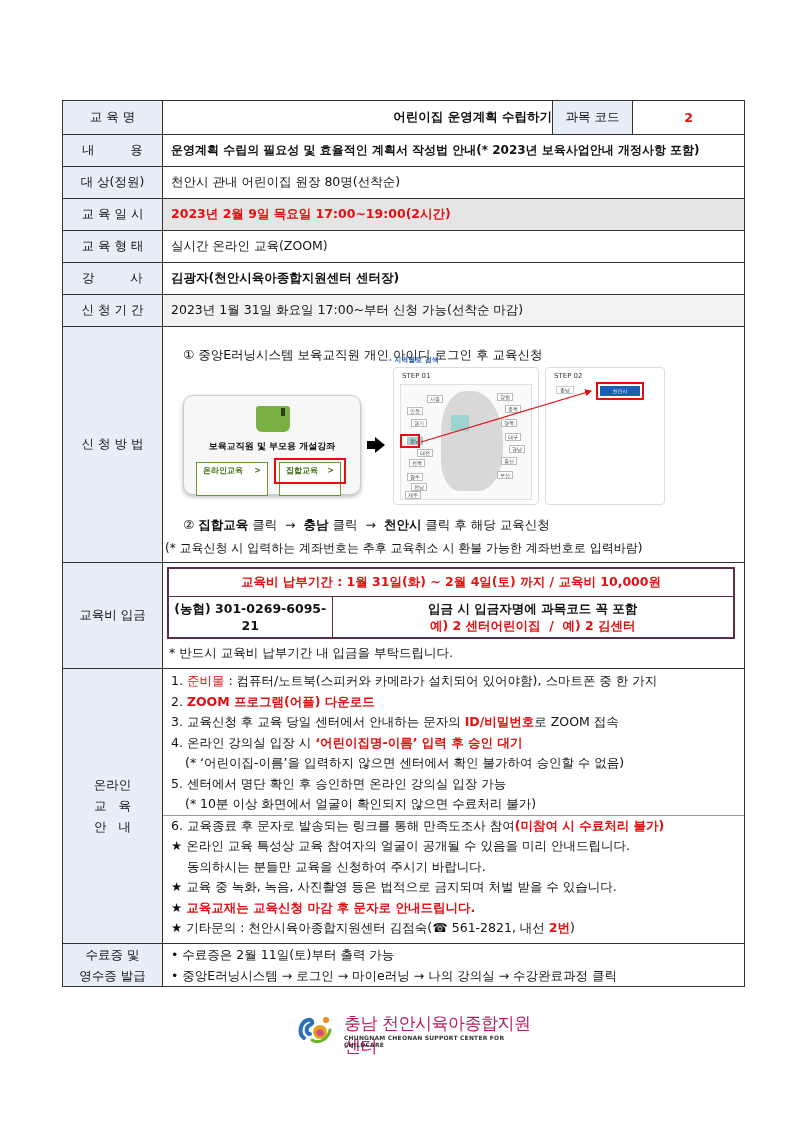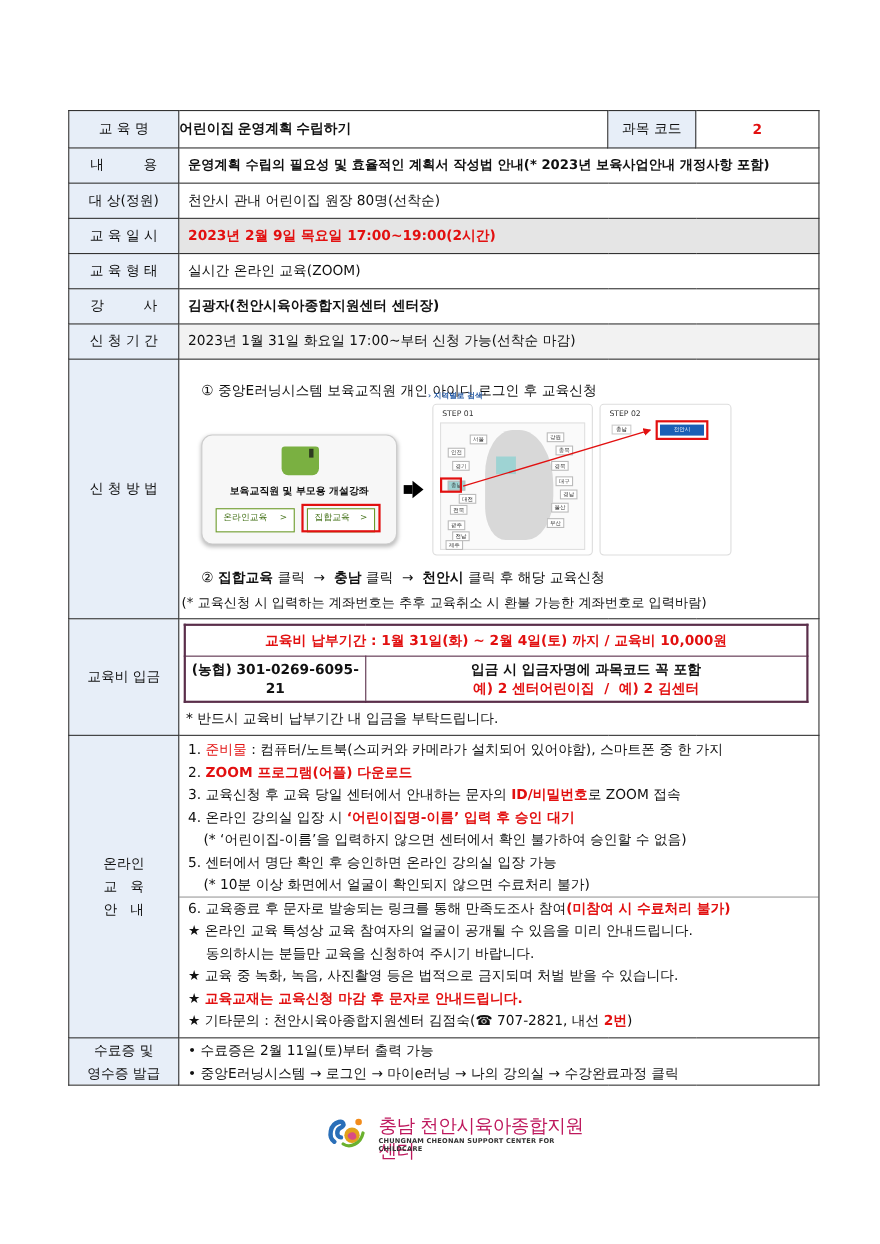--- a/index.html
+++ b/index.html
@@ -5,40 +5,40 @@
     * { box-sizing: border-box; margin: 0; padding: 0; }
     html, body { width: 800px; height: 1131px; background: #ffffff; }
     body { font-family: "DejaVu Sans", "Liberation Sans", sans-serif; color: #111; position: relative; }
     .doc { position: absolute; left: 62px; top: 100px; width: 682px; }
     table.main { width: 682px; border-collapse: collapse; table-layout: fixed; }
     table.main td { border: 1px solid #333; font-size: 12.5px; vertical-align: middle; }
     table.main td.lbl { background: #e7eef8; text-align: center; font-weight: normal; letter-spacing: 0px; width: 100px; }
     table.main td.val { padding: 0 8px; }
     .row-h { height: 34px; }
     .row-s { height: 32px; }
-    .title-cell { text-align: left; font-size: 14px; font-weight: bold; font-family: Liberation Serif, serif; }
+    .title-cell { text-align: right; font-size: 14px; font-weight: bold; }
     .code-lbl { background: #e7eef8; text-align: center; width: 80px; }
     .code-val { text-align: center; color: #e21010; font-weight: bold; font-size: 18px; width: 96px; }
     .bold { font-weight: bold; }
     .red { color: #e21010; }
     .beige { background: #e5e5e5; }
     .grey { background: #f2f2f2; }
     .thickt td { border-top: 2px solid #333; }
     .spaced { letter-spacing: 6px; }
 
     
     .apply { position: relative; height: 236px; padding: 0; }
     .apply .step1 { position: absolute; left: 20px; top: 20px; font-size: 12.5px; }
     .apply .step2 { position: absolute; left: 20px; top: 190px; font-size: 12.5px; }
     .apply .note { position: absolute; left: 2px; top: 213px; font-size: 12px; white-space: nowrap; }
     .card { position: absolute; left: 20px; top: 68px; width: 178px; height: 100px; border: 1px solid #ccc; border-radius: 10px; background: #f7f7f7; box-shadow: 0 2px 4px #bbb; }
     .book { position: absolute; left: 72px; top: 10px; width: 34px; height: 26px; background: #7ab041; border-radius: 3px 3px 6px 6px; }
     .book:after { content: ""; position: absolute; right: 5px; top: 2px; width: 4px; height: 8px; background: #2d3b20; }
     .card .ctitle { position: absolute; left: 0; width: 100%; top: 44px; text-align: center; font-size: 9px; font-weight: bold; }
-    .cbtn { position: absolute; top: 66px; height: 22px; border: 1px solid #6b9a2a; background: #fff; color: #3f6e12; font-size: 8px; font-weight: normal; line-height: 16px; padding-left: 6px; }
+    .cbtn { position: absolute; top: 66px; height: 34px; border: 1px solid #6b9a2a; background: #fff; color: #3f6e12; font-size: 8px; font-weight: bold; line-height: 16px; padding-left: 6px; }
     .cbtn .chev { position: absolute; right: 6px; }
     .cbtn1 { left: 12px; width: 72px; }
     .cbtn2 { left: 95px; width: 62px; }
     .redbox { position: absolute; border: 2px solid #e21010; }
     .arrow-right { position: absolute; left: 204px; top: 110px; width: 0; height: 0; }
     .arrow-right .shaft { position: absolute; left: 0; top: 4px; width: 8px; height: 8px; background: #000; }
     .arrow-right .head { position: absolute; left: 8px; top: 0; width: 0; height: 0; border-top: 8px solid transparent; border-bottom: 8px solid transparent; border-left: 10px solid #000; }
     .regional { position: absolute; left: 226px; top: 28px; font-size: 7px; color: #2b5fa8; font-weight: bold; }
     .stepbox { position: absolute; border: 1px solid #ddd; border-radius: 4px; background: #fff; }
     .step01 { left: 230px; top: 40px; width: 146px; height: 138px; }
@@ -223,21 +223,21 @@
         <div><span>4. 온라인 강의실 입장 시 </span><b class="red">‘어린이집명-이름’ 입력 후 승인 대기</b></div>
         <div class="ind">(* ‘어린이집-이름’을 입력하지 않으면 센터에서 확인 불가하여 승인할 수 없음)</div>
         <div>5. 센터에서 명단 확인 후 승인하면 온라인 강의실 입장 가능</div>
         <div class="ind">(* 10분 이상 화면에서 얼굴이 확인되지 않으면 수료처리 불가)</div>
         <div class="sep"></div>
         <div><span>6. 교육종료 후 문자로 발송되는 링크를 통해 만족도조사 참여</span><b class="red">(미참여 시 수료처리 불가)</b></div>
         <div>★ 온라인 교육 특성상 교육 참여자의 얼굴이 공개될 수 있음을 미리 안내드립니다.</div>
         <div class="ind2">동의하시는 분들만 교육을 신청하여 주시기 바랍니다.</div>
         <div>★ 교육 중 녹화, 녹음, 사진촬영 등은 법적으로 금지되며 처벌 받을 수 있습니다.</div>
         <div><span>★ </span><b class="red">교육교재는 교육신청 마감 후 문자로 안내드립니다.</b></div>
-        <div><span>★ 기타문의 : 천안시육아종합지원센터 김점숙(☎ 707-2821, 내선 </span><b class="red">2번</b><span>)</span></div>
+        <div><span>★ 기타문의 : 천안시육아종합지원센터 김점숙(☎ 561-2821, 내선 </span><b class="red">2번</b><span>)</span></div>
       </td>
     </tr>
     <tr class="thickt">
       <td class="lbl lbl2">
         <div>수료증 및</div>
         <div>영수증 발급</div>
       </td>
       <td colspan="3" class="cert">
         <div>• 수료증은 2월 11일(토)부터 출력 가능</div>
         <div>• 중앙E러닝시스템 → 로그인 → 마이e러닝 → 나의 강의실 → 수강완료과정 클릭</div>

